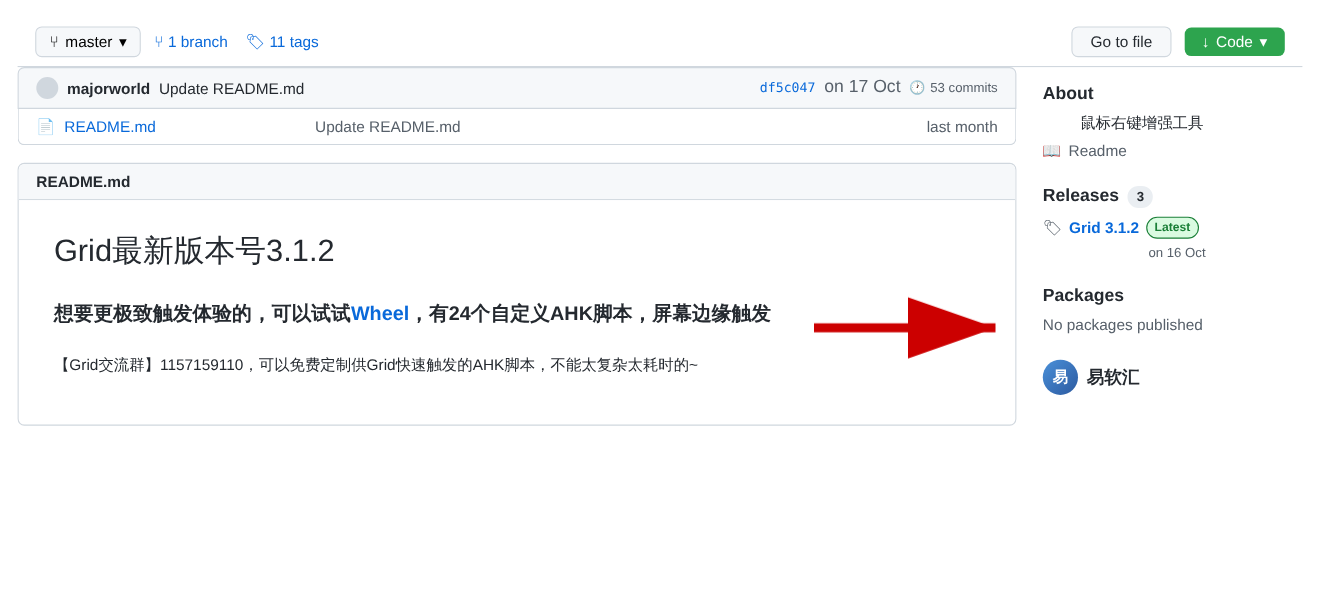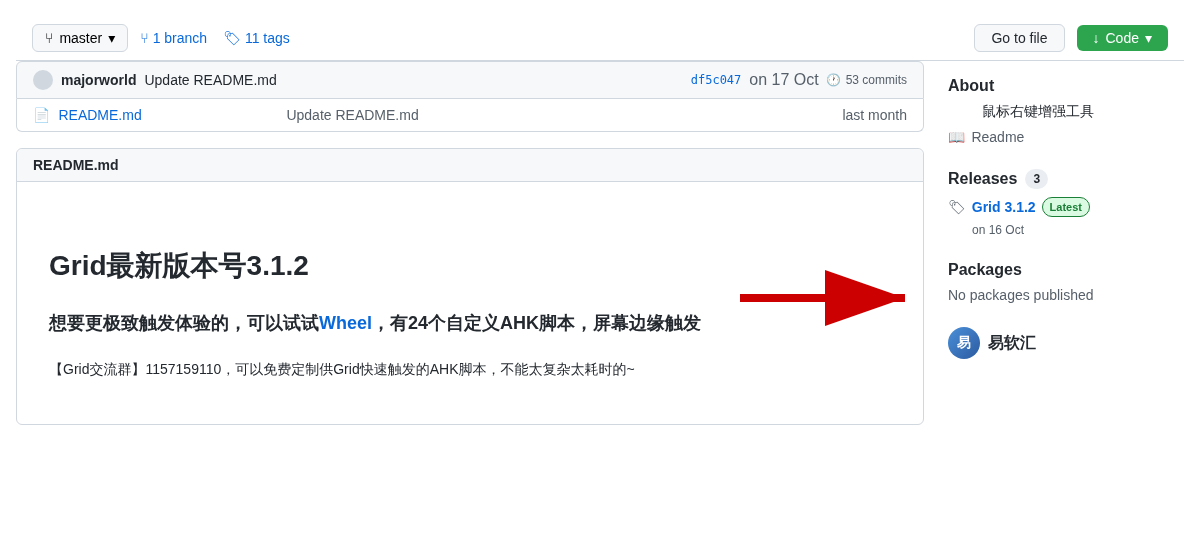--- a/index.html
+++ b/index.html
@@ -147,23 +147,22 @@
       border-radius: 6px 6px 0 0;
     }
     .readme-body {
       padding: 24px 32px;
       font-size: 16px;
       line-height: 1.6;
       position: relative;
     }
     .readme-title {
       font-size: 28px;
-      font-weight: 700;
+      font-weight: 400;
       margin-bottom: 20px;
-      margin-top: 38px;
     }
     .readme-para {
       margin-bottom: 20px;
       font-size: 18px;
       font-weight: 700;
     }
     .readme-para .link-text { color: #0969da; }
     .readme-note {
       font-size: 14px;
       margin-bottom: 20px;
@@ -190,21 +189,21 @@
     }
     .about-link {
       display: flex;
       align-items: center;
       gap: 6px;
       color: #57606a;
       font-size: 14px;
       cursor: pointer;
     }
 
-    .releases-section { margin-bottom: 24px; }
+    .releases-section { margin-bottom: 24px; text-align: center; }
     .releases-header {
       display: flex;
       align-items: center;
       gap: 8px;
       font-size: 16px;
       font-weight: 700;
       margin-bottom: 8px;
     }
     .releases-badge {
       background: #eaeef2;

